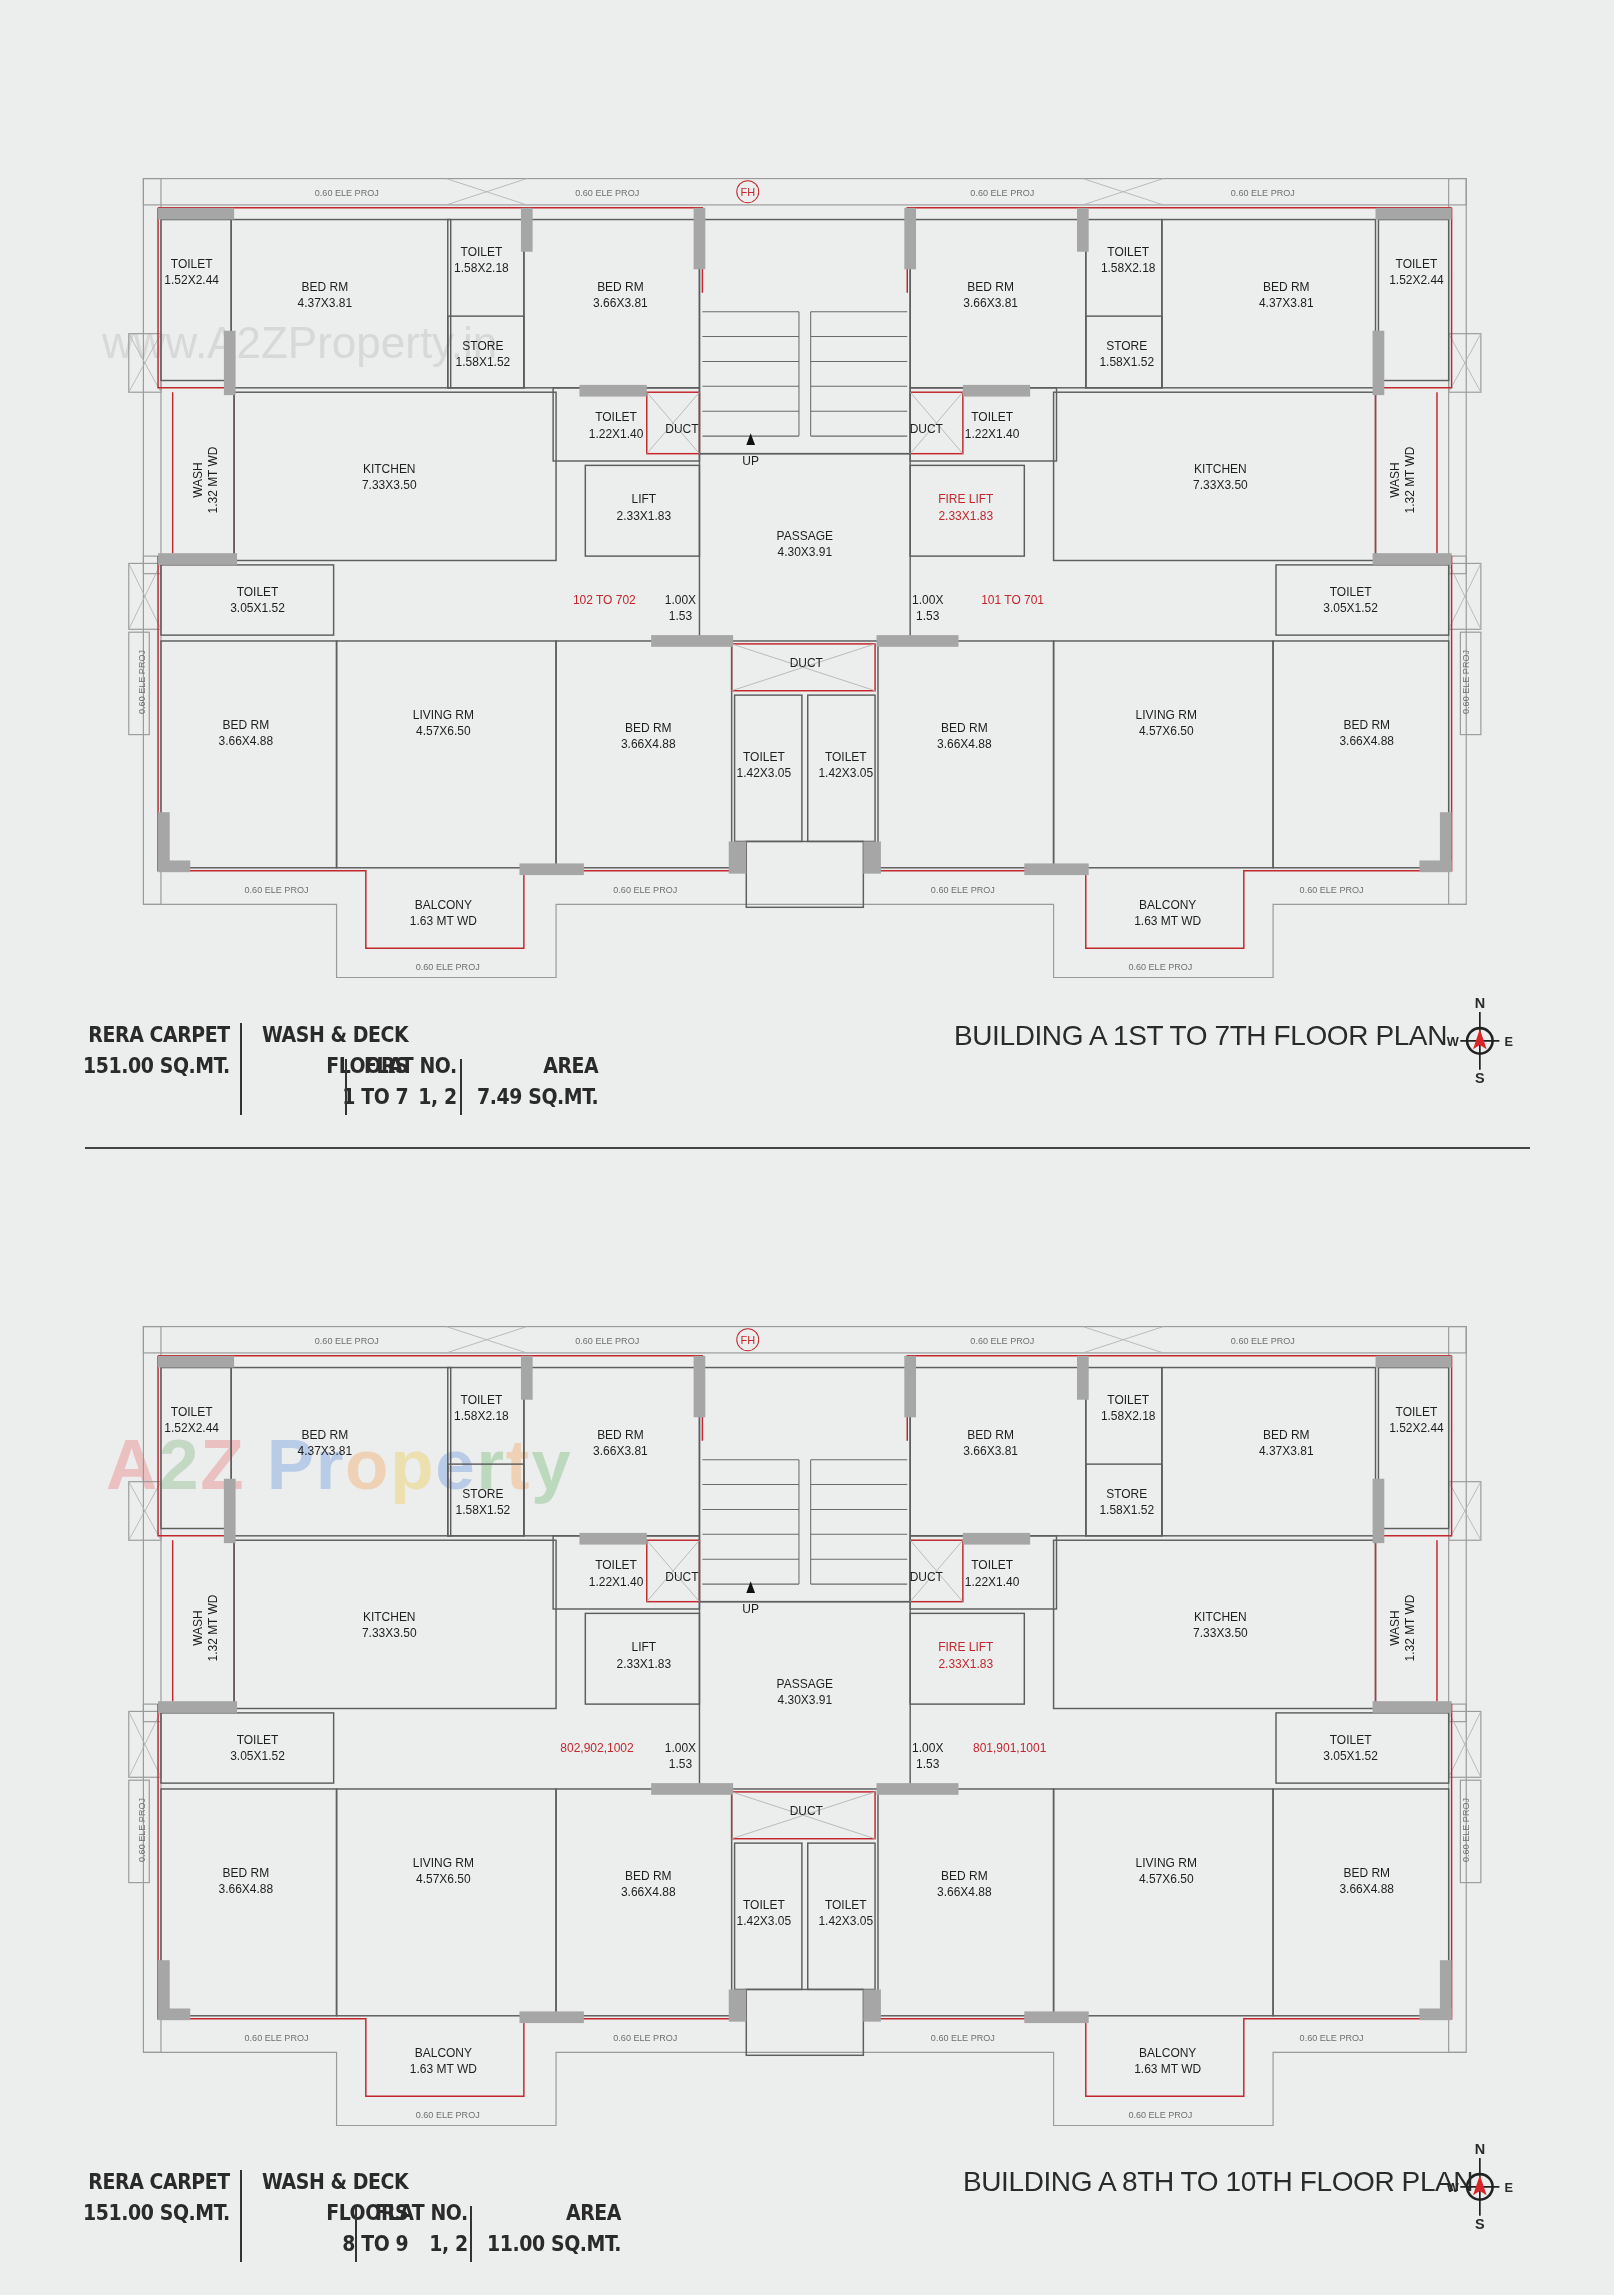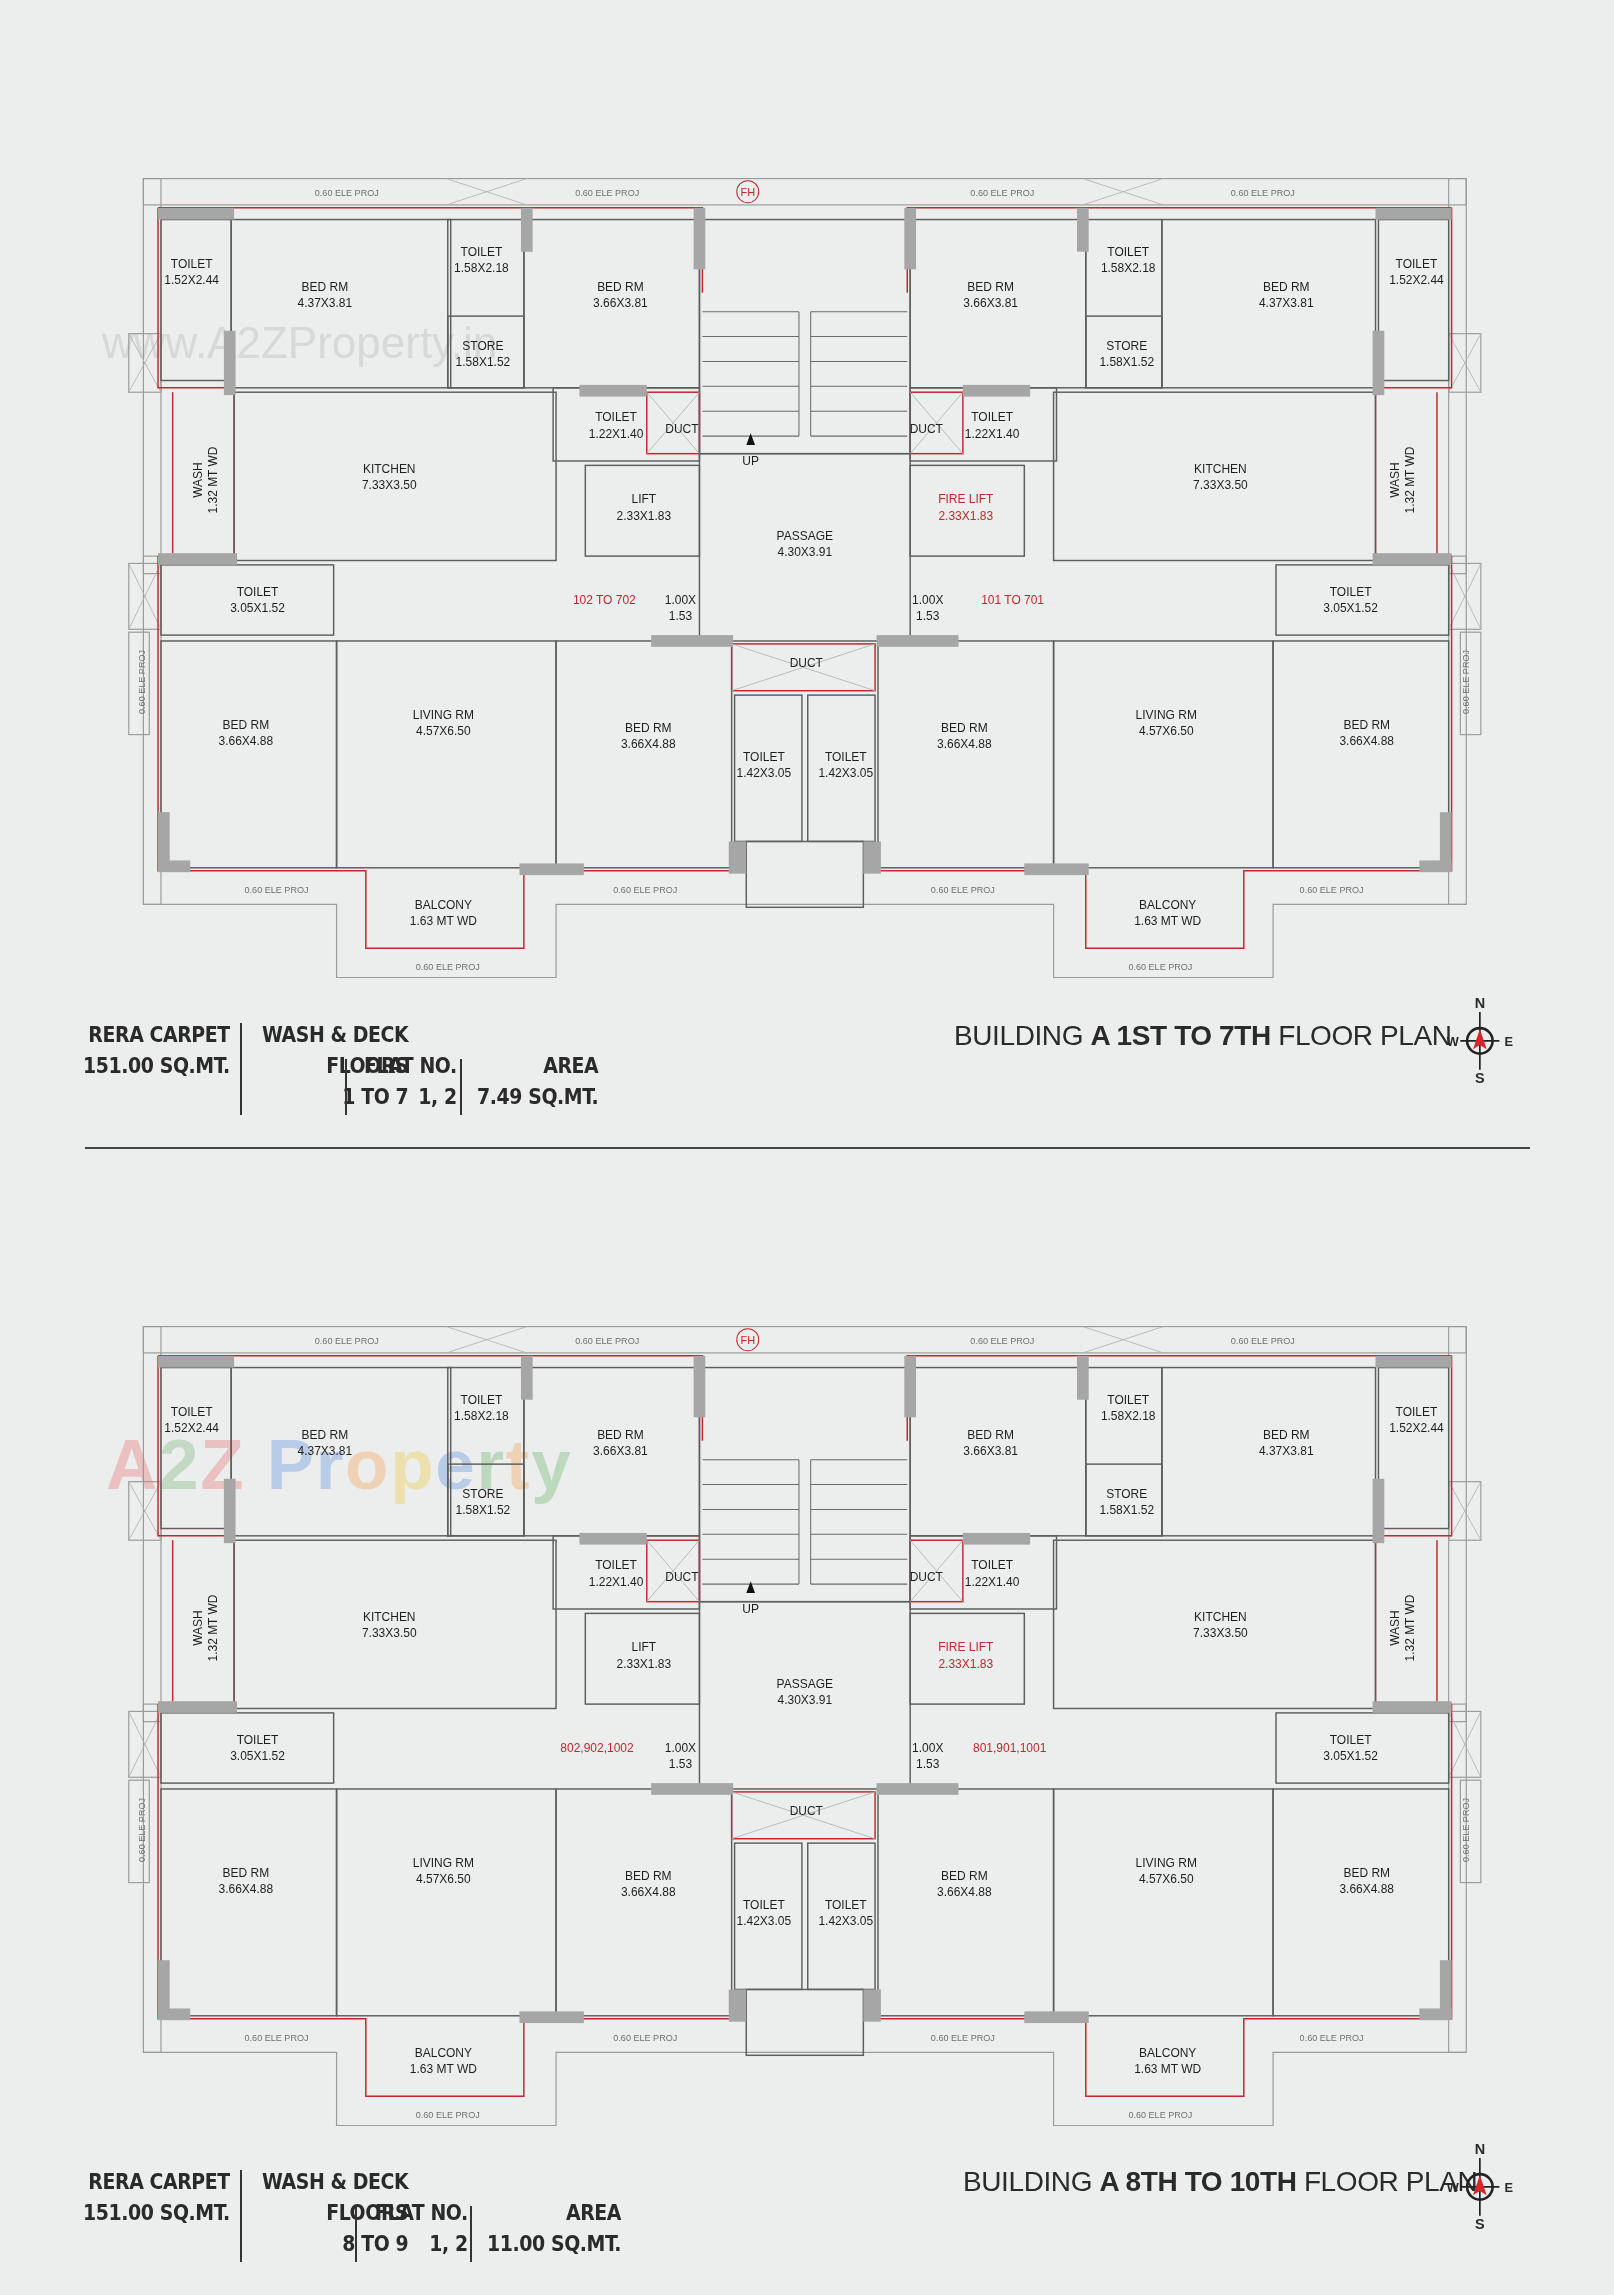--- a/index.html
+++ b/index.html
@@ -6,21 +6,21 @@
   body{width:1614px;height:2295px;background:#eceded;position:relative;overflow:hidden;font-family:"Liberation Sans",sans-serif;color:#222;}
   .plan-svg{position:absolute;left:0;width:1614px;}
   .plan-svg text{font-family:"Liberation Sans",sans-serif;}
   .rl{font-size:8.2px;fill:#1e1e1e;text-anchor:middle;}
   .rl.red{fill:#c1272d;}
   .proj{font-size:6.2px;fill:#6f6f6f;text-anchor:middle;}
   .info{position:absolute;font-family:"DejaVu Sans Condensed","DejaVu Sans",sans-serif;font-weight:bold;color:#2a2a2a;font-size:21px;line-height:31px;letter-spacing:-0.4px;}
   .info .col{position:absolute;top:0;white-space:nowrap;text-align:right;}
   .vline{position:absolute;width:1.7px;background:#333;}
   .title{position:absolute;font-family:"Liberation Sans",sans-serif;font-size:28px;color:#2a2a2a;white-space:nowrap;letter-spacing:-0.4px;}
-  .title b{font-weight:bold;}
+  .title b{font-weight:normal;}
   .compass{position:absolute;width:68px;height:94px;}
   .divider{position:absolute;left:85px;top:1147px;width:1445px;height:1.7px;background:#444;}
   .wm1{position:absolute;left:102px;top:285px;font-size:44px;color:rgba(160,160,160,0.28);font-family:"Liberation Sans",sans-serif;white-space:nowrap;margin-top:33px;}
   .wm2{position:absolute;left:106px;top:1424px;font-size:71px;font-weight:bold;white-space:nowrap;font-family:"Liberation Sans",sans-serif;letter-spacing:1.7px;}
 </style>
 </head>
 <body>
 
 <div class="wm1">www.A2ZProperty.in</div>
 

